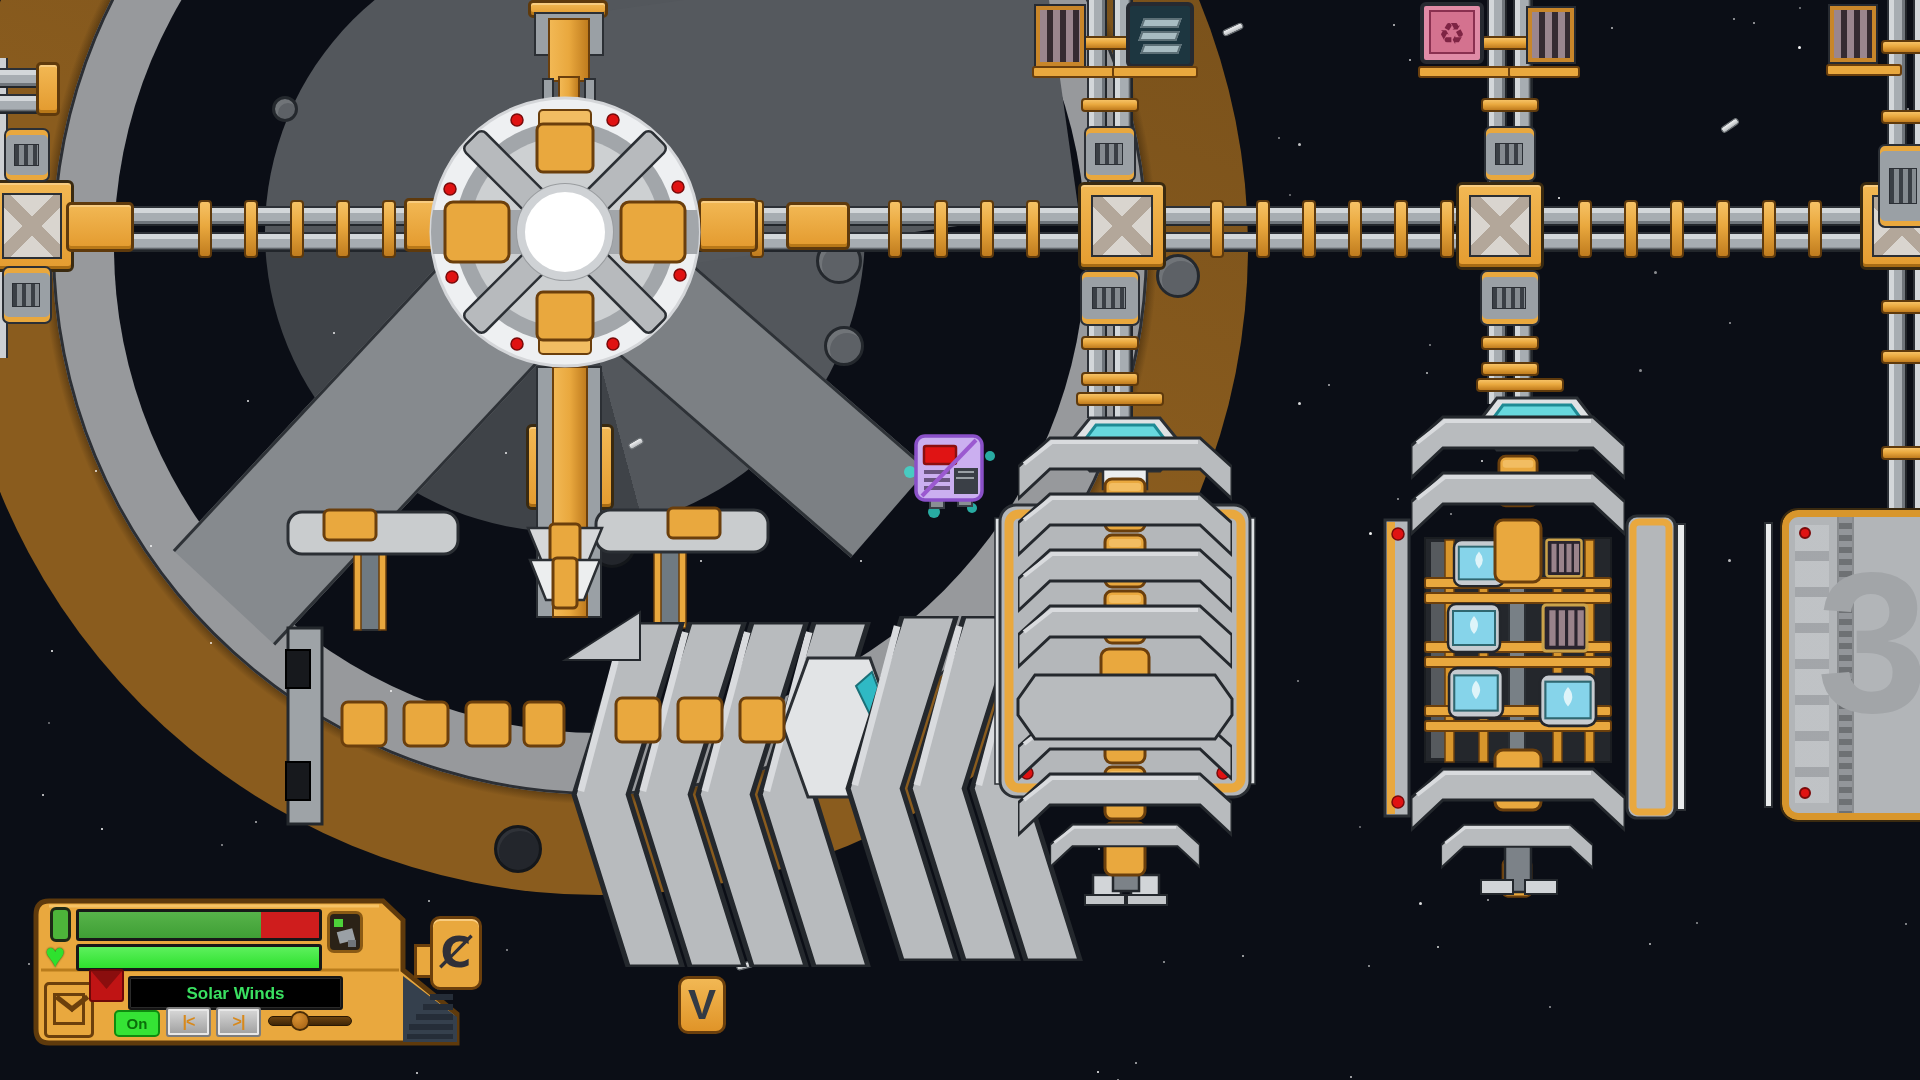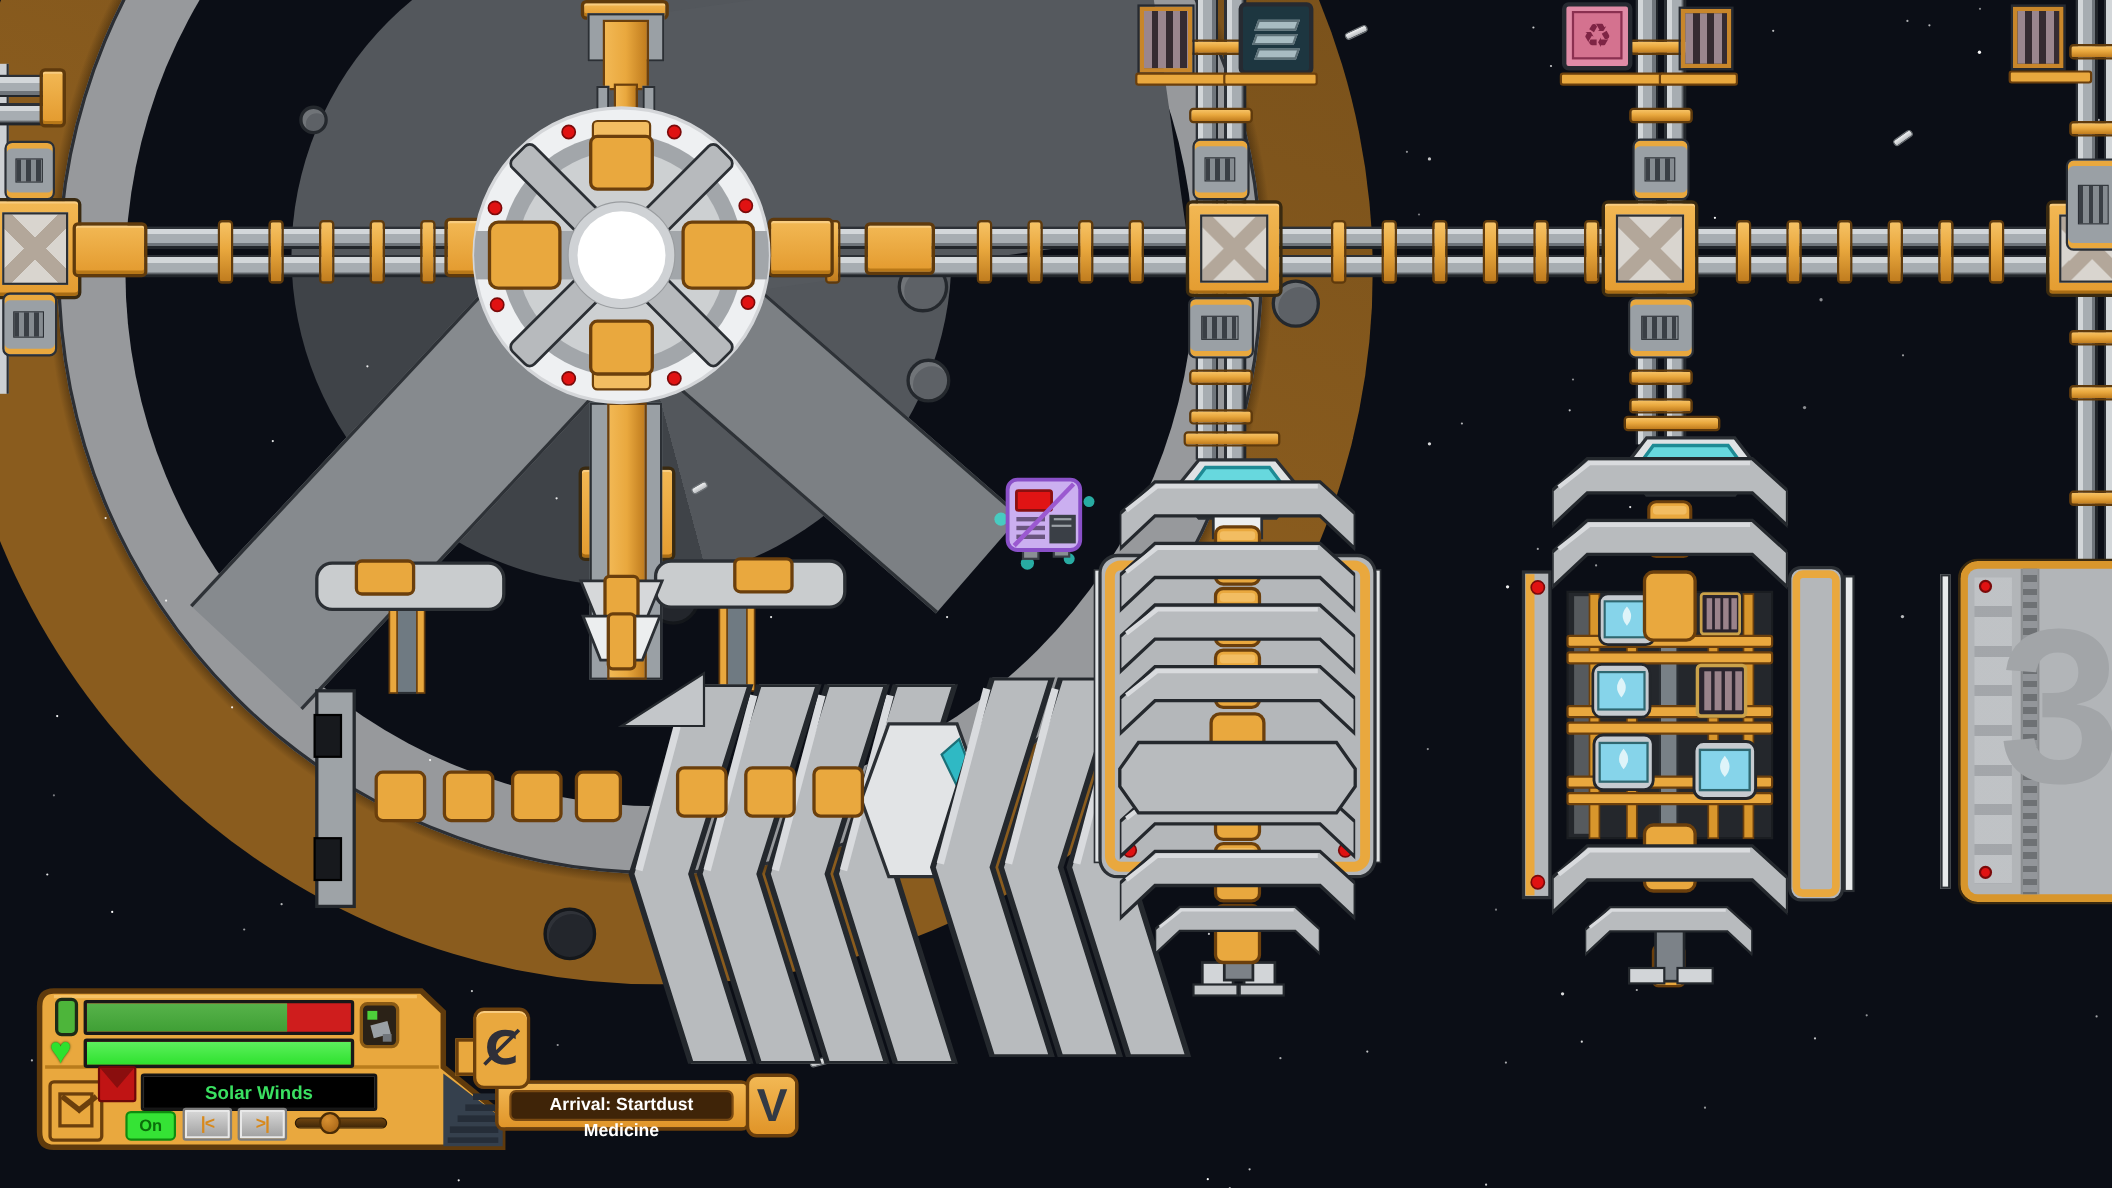--- a/index.html
+++ b/index.html
@@ -495,23 +495,20 @@
       <div class="flap"></div>
     </div>
     <div id="songDisplay">Solar Winds</div>
     <div id="onBtn">On</div>
     <div class="skipBtn" style="left:166px;top:1007px">|&lt;</div>
     <div class="skipBtn" style="left:216px;top:1007px">&gt;|</div>
     <div id="volTrack">
       <div id="volKnob" style="left: calc(38% - 10px);"></div>
     </div>
 
-    <div id="arrivalBar">
-      <div id="arrivalInset">Arrival: Startdust Medicine</div>
-    </div>
     <div id="collapseBtn">V</div>
   </div>
 <div class="star" style="left: 1144px; top: 715px; width: 2px; height: 2px; opacity: 0.6;"></div>
     <div class="star" style="left: 714px; top: 990px; width: 2px; height: 2px; opacity: 0.83;"></div>
     <div class="star" style="left: 221px; top: 560px; width: 2px; height: 2px; opacity: 0.61;"></div>
     <div class="star" style="left: 1429px; top: 344px; width: 2px; height: 2px; opacity: 0.53;"></div>
     <div class="star" style="left: 29px; top: 203px; width: 2px; height: 2px; opacity: 0.96;"></div>
     <div class="star" style="left: 723px; top: 953px; width: 2px; height: 2px; opacity: 0.97;"></div>
     <div class="star" style="left: 1905px; top: 923px; width: 2px; height: 2px; opacity: 0.62;"></div>
     <div class="star" style="left: 312px; top: 589px; width: 2px; height: 2px; opacity: 0.62;"></div>

